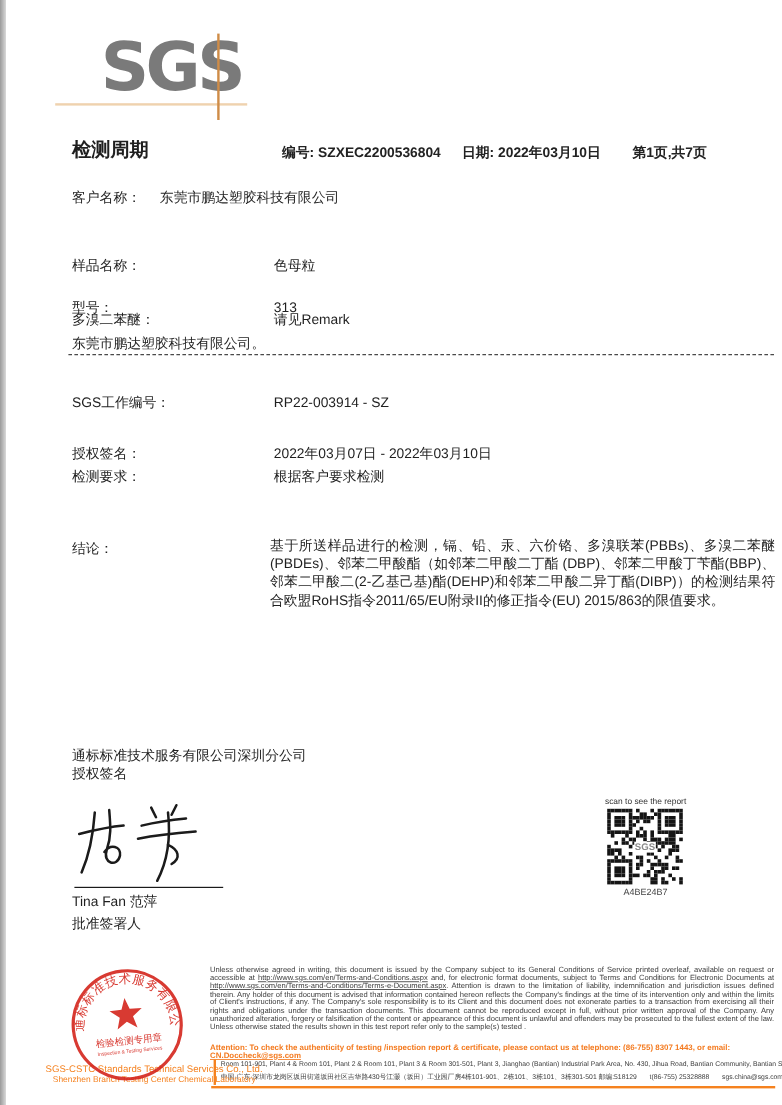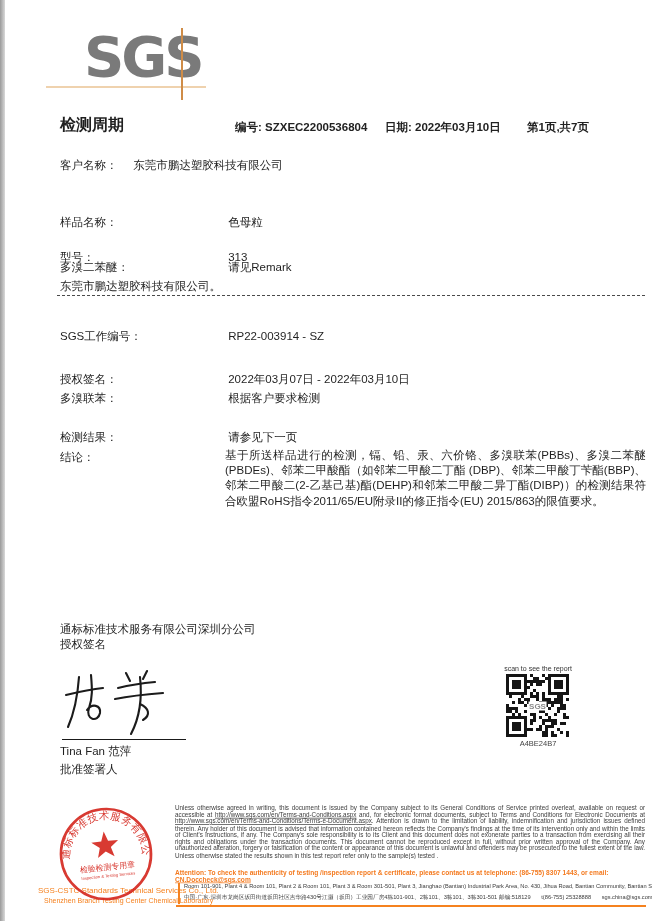--- a/index.html
+++ b/index.html
@@ -95,26 +95,22 @@
 
   <div class="row" style="top:329px">
     <span class="lbl lbl-j">SGS工作编号：</span>
     <span>RP22-003914 - SZ</span>
   </div>
   <div class="row" style="top:372px">
     <span class="lbl lbl-j">授权签名：</span>
     <span>2022年03月07日 - 2022年03月10日</span>
   </div>
   <div class="row" style="top:391px">
-    <span class="lbl lbl-j">多溴联苯：</span>
+    <span class="lbl lbl-j">检测要求：</span>
     <span>根据客户要求检测</span>
-  </div>
-  <div class="row" style="top:430px">
-    <span class="lbl lbl-j">检测结果：</span>
-    <span>请参见下一页</span>
   </div>
   <div class="concl-lbl">结论：</div>
   <div class="concl">基于所送样品进行的检测，镉、铅、汞、六价铬、多溴联苯(PBBs)、多溴二苯醚(PBDEs)、邻苯二甲酸酯（如邻苯二甲酸二丁酯 (DBP)、邻苯二甲酸丁苄酯(BBP)、邻苯二甲酸二(2-乙基己基)酯(DEHP)和邻苯二甲酸二异丁酯(DIBP)）的检测结果符合欧盟RoHS指令2011/65/EU附录II的修正指令(EU) 2015/863的限值要求。</div>
 
   <div class="s-company">通标标准技术服务有限公司深圳分公司</div>
   <div class="s-auth">授权签名</div>
   <svg class="sig-svg" width="140" height="72" viewBox="0 0 140 72">
     <g stroke="#1b1b1b" stroke-width="2.1" fill="none" stroke-linecap="round">
       <path d="M8 29 C 20 26, 34 23, 45 22"></path>
       <path d="M21 11 C 20 25, 17 45, 10 61"></path>

